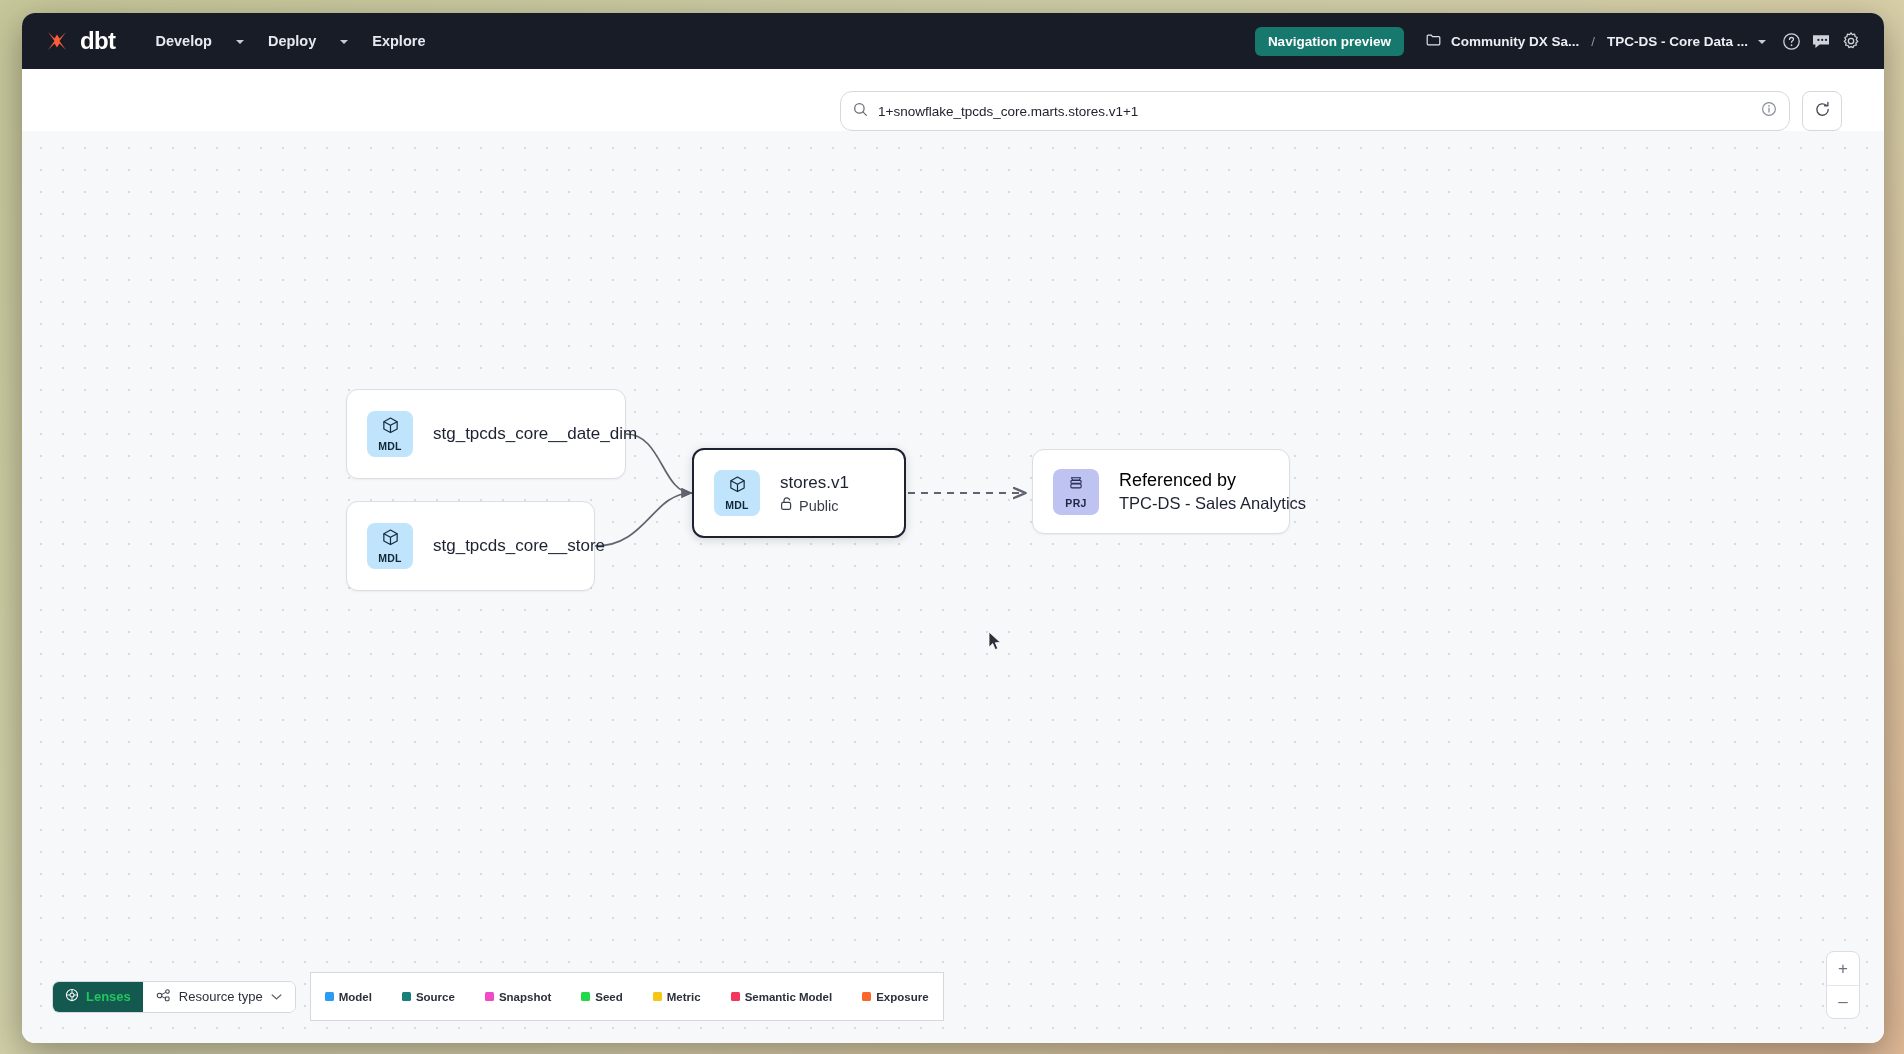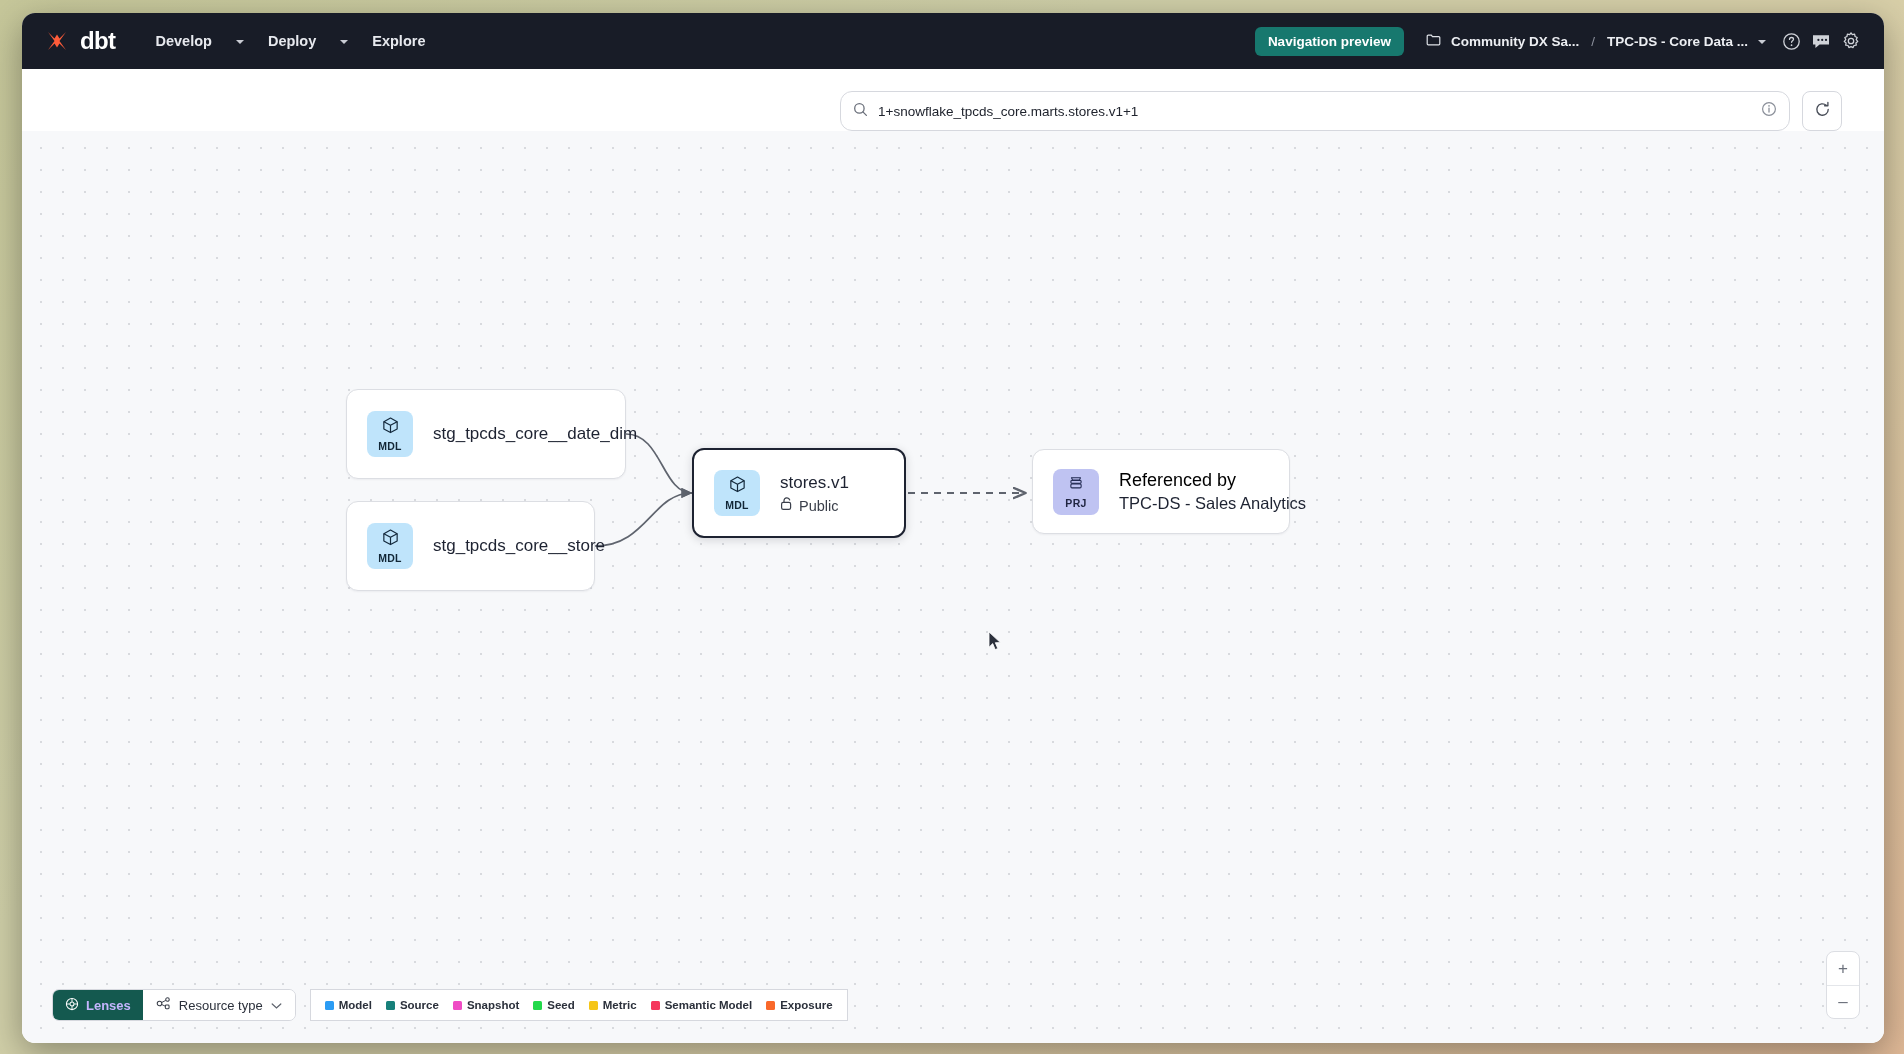--- a/index.html
+++ b/index.html
@@ -134,29 +134,29 @@
   #bottombar {
     position: absolute; left: 30px; bottom: 22px;
     display: flex; align-items: center; gap: 14px; z-index: 8;
   }
   .pillgroup {
     display: flex; align-items: center; height: 32px;
     border: 1px solid #d6d8de; border-radius: 7px; background: #fff; overflow: hidden;
   }
   #lenses-btn {
     display:flex; align-items:center; gap:7px; height:100%;
-    background: #14594f; color:#c4b5fd; font-size: 13px; font-weight: 600;
+    background: #14594f; color:#22c55e; font-size: 13px; font-weight: 600;
     padding: 0 12px; cursor:pointer;
   }
   #restype-btn {
     display:flex; align-items:center; gap:8px; height:100%;
     font-size: 13px; color:#2b303b; padding: 0 13px; cursor:pointer; background:#fff;
   }
   #legend {
-    display: flex; align-items: center; gap: 14px; height: 32px;
+    display: flex; align-items: center; gap: 30px; height: 49px;
     border: 1px solid #d6d8de; border-radius: 0; background: #fff;
     padding: 0 14px;
   }
   .leg { display:flex; align-items:center; gap:5px; font-size:11.5px; color:#2b303b; font-weight:600; white-space:nowrap;}
   .swatch { width:9px; height:9px; border-radius:1.5px; flex:none; }
   
   #zoomctl {
     position: absolute; right: 24px; bottom: 24px;
     width: 34px; border: 1px solid #dcdee3; border-radius: 8px;
     background: #fff; overflow: hidden; z-index: 8;

